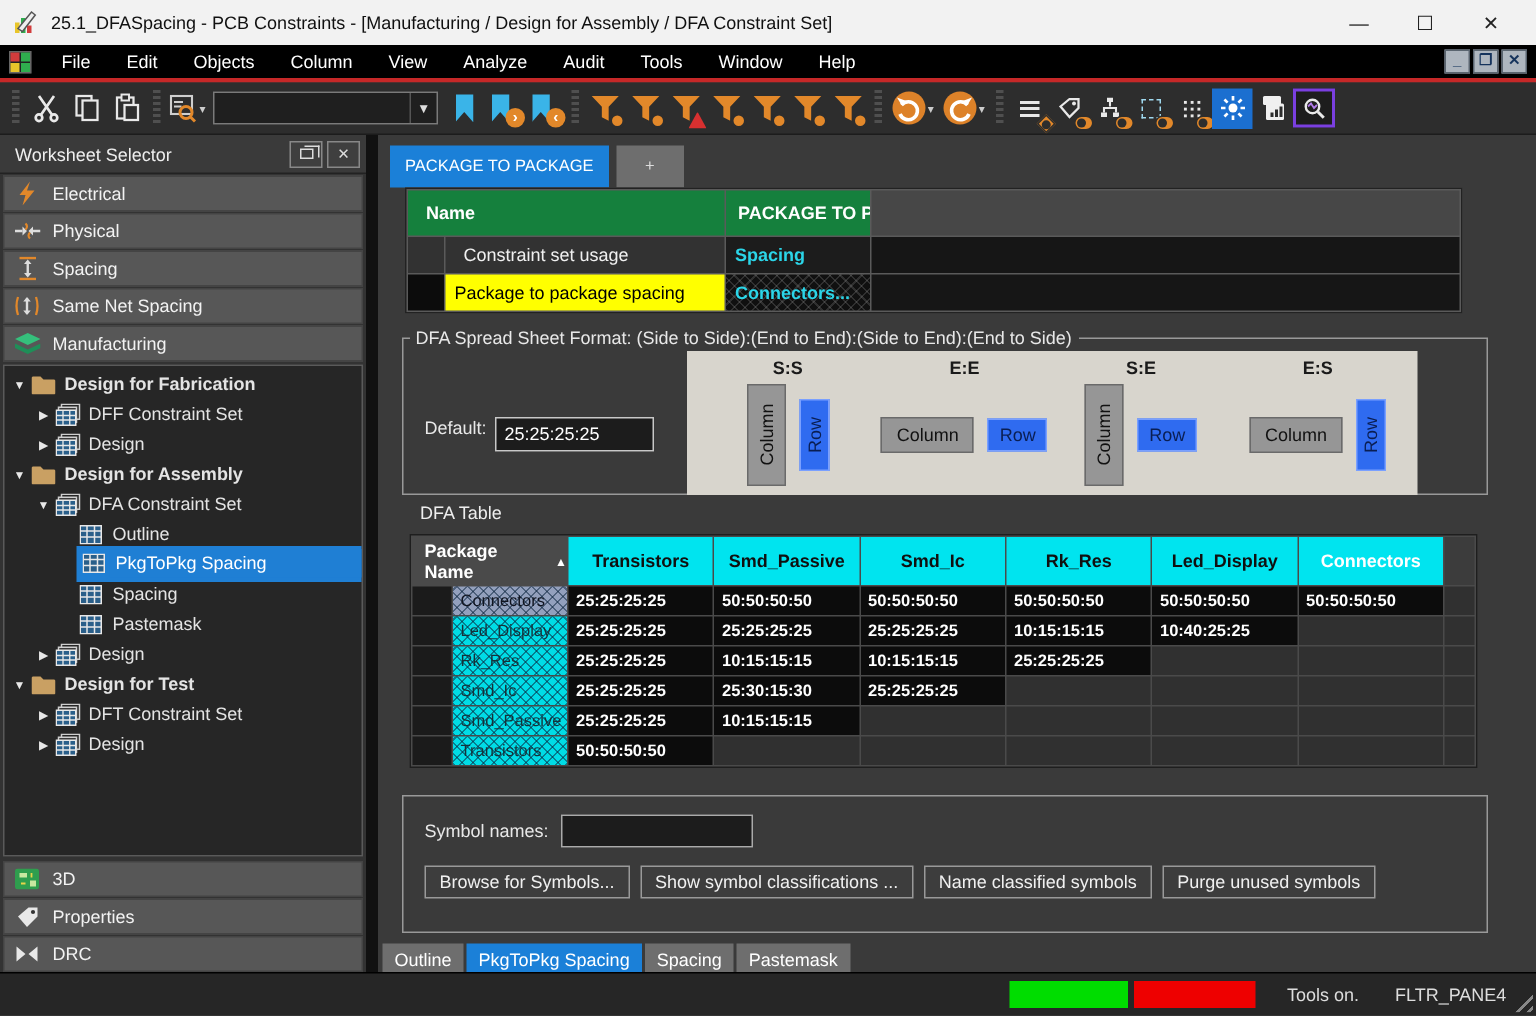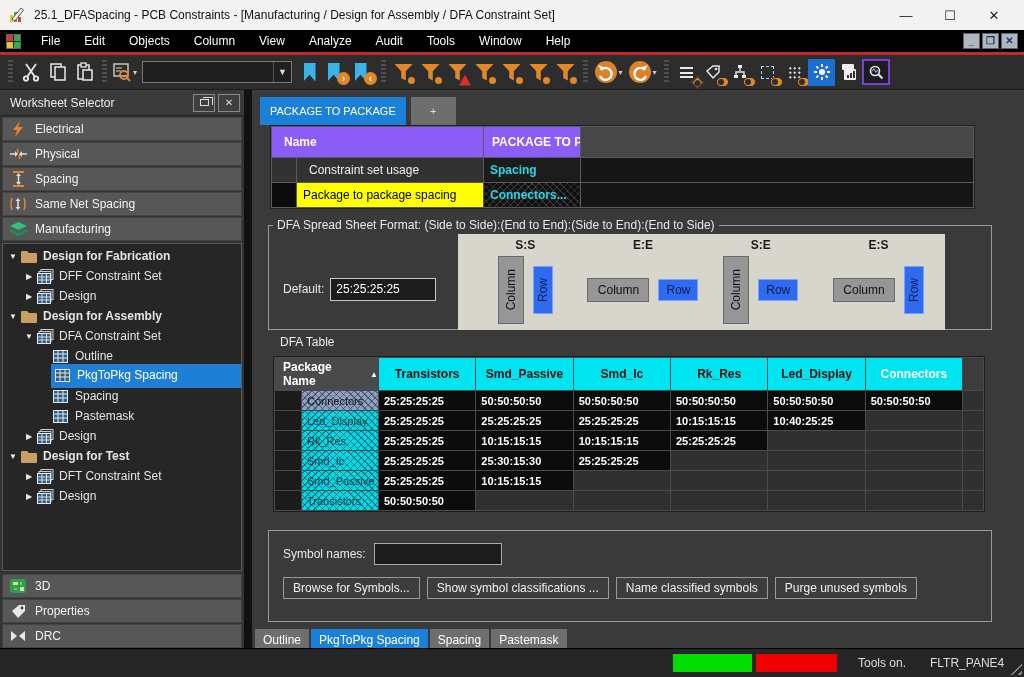--- a/index.html
+++ b/index.html
@@ -65,39 +65,39 @@
   .ws-bottom { margin-top:auto; }
 
   
   .top-tabs { position:absolute; left:8px; top:7px; display:flex; gap:5px; }
   .ttab { height:28px; padding:0 10px; display:flex; align-items:center; background:#6e6e6e; color:#fff; font-size:11px; }
   .ttab.active { background:#1b80d8; }
   .ttab.plus { width:45px; justify-content:center; color:#ddd; }
 
   
   .usage { position:absolute; left:18px; top:35px; width:705px; background:#5a5a5a; border:1px solid #222; display:grid; grid-template-columns:24px 186px 96px 1fr; gap:1px; padding:1px; }
-  .u-h { background:#8b5cf6; height:30px; display:flex; align-items:center; font-weight:bold; padding-left:12px; color:#fff; }
+  .u-h { background:#15803d; height:30px; display:flex; align-items:center; font-weight:bold; padding-left:12px; color:#fff; }
   .u-h.span2 { grid-column:1 / span 2; }
   .u-h.clip { overflow:hidden; white-space:nowrap; padding-left:8px; }
   .u-h.rest { background:#474747; }
   .u-c { height:24px; display:flex; align-items:center; padding-left:12px; background:#323232; }
   .u-side { background:#323232; }
   .u-side.cur { background:#0c0c0c; }
   .u-name { color:#f0f0f0; }
   .u-name.yellow { background:#ffff00; color:#000; padding-left:6px; }
   .u-val { background:#1c1c1c; color:#2bd5e8; font-weight:bold; padding-left:6px; }
   .u-val.hatch { background-color:#101010; background-image:repeating-linear-gradient(45deg, rgba(160,160,160,.22) 0 1px, transparent 1px 5px), repeating-linear-gradient(-45deg, rgba(160,160,160,.22) 0 1px, transparent 1px 5px); }
   .u-rest { background:#161616; }
 
   
   fieldset { border:1px solid #999; position:absolute; }
   fieldset legend { font-size:12px; color:#e8e8e8; padding:0 4px; margin-left:4px; }
   .fmt { left:16px; top:128px; width:724px; height:112px; }
   .fmt-inner { display:flex; align-items:center; height:100%; }
-  .def-wrap { display:flex; align-items:center; margin-left:14px;margin-top:17px; }
+  .def-wrap { display:flex; align-items:flex-start; margin-left:14px;margin-top:17px; }
   .def-wrap label { margin-right:6px; }
   .def-wrap input { width:106px; height:23px; background:#1c1c1c; border:1px solid #c8c8c8; color:#fff; font-size:12px; padding:0 5px; font-family:"Liberation Sans",sans-serif; }
   .beige { margin-left:22px; width:487px; height:96px; background:#d8d5cd; display:flex; align-self:flex-start; margin-top:2px; padding:4px 8px; }
   .pair { flex:1; display:flex; flex-direction:column; align-items:center; color:#111; }
   .pair .plabel { font-size:12px; font-weight:bold; color:#1a1a1a; margin-bottom:2px; }
   .pair .boxes { flex:1; display:flex; align-items:center; gap:9px; }
   .cbox { background:#969696; border:1px solid #6a6a6a; color:#111; display:flex; align-items:center; justify-content:center; font-size:12px; }
   .rbox { background:#2f6bf0; border:1px solid #7aa0ff; color:#0a1e52; display:flex; align-items:center; justify-content:center; font-size:12px; }
   .v { width:26px; height:68px; }
   .v span { writing-mode:vertical-rl; transform:rotate(180deg); }

